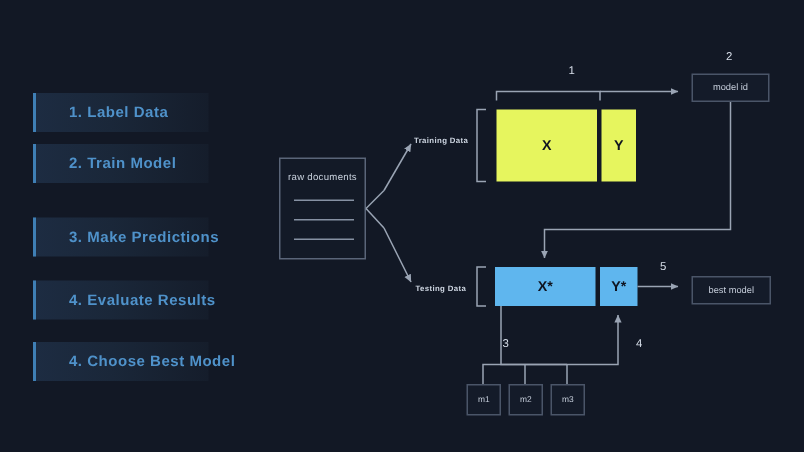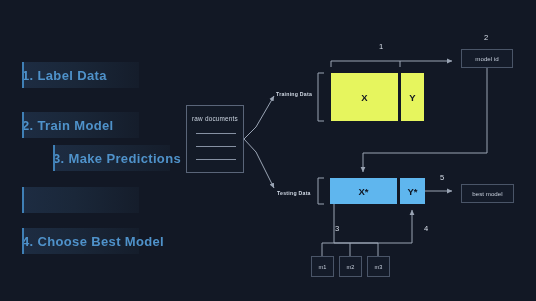--- a/index.html
+++ b/index.html
@@ -17,28 +17,28 @@
     position:absolute;left:22px;width:117px;height:26px;
     background:linear-gradient(90deg, #1d2c42 0%, #1a2739 45%, #151d2b 100%);
     display:flex;align-items:center;
     box-sizing:border-box;
   }
   .step .bar{
     position:absolute;left:0;top:0;width:2px;height:26px;
     background:#3f7fb5;
   }
   .step .lbl{
-    padding-left:0;
-    font-size:13px;
+    padding-left:24px;
+    font-size:10px;
     letter-spacing:.35px;
     color:#4f92ca;
     font-weight:bold;
     white-space:nowrap;
   }
-  #s1{top:62px;} #s2{top:112px;} #s3{top:145px;margin-left:31px;} #s4{top:187px;} #s5{top:228px;}
+  #s1{top:62px;} #s2{top:96px;} #s3{top:145px;} #s4{top:187px;} #s5{top:228px;}
 
   
   .obox{
     position:absolute;box-sizing:border-box;
     border:1px solid #4a5568;
     background:#141b29;
     display:flex;align-items:center;justify-content:center;
     color:#c6cedb;
   }
 
@@ -107,20 +107,21 @@
       <span class="lbl">2. Train Model</span>
     </div>
 
     <div class="step" id="s3">
       <span class="bar"></span>
       <span class="lbl">3. Make Predictions</span>
     </div>
 
     <div class="step" id="s4">
       <span class="bar"></span>
+      <span class="lbl">4. Evaluate Results</span>
     </div>
 
     <div class="step" id="s5">
       <span class="bar"></span>
       <span class="lbl">4. Choose Best Model</span>
     </div>
   </div>
 
   <div id="rawdoc" class="obox">
     <div class="title">raw documents</div>

